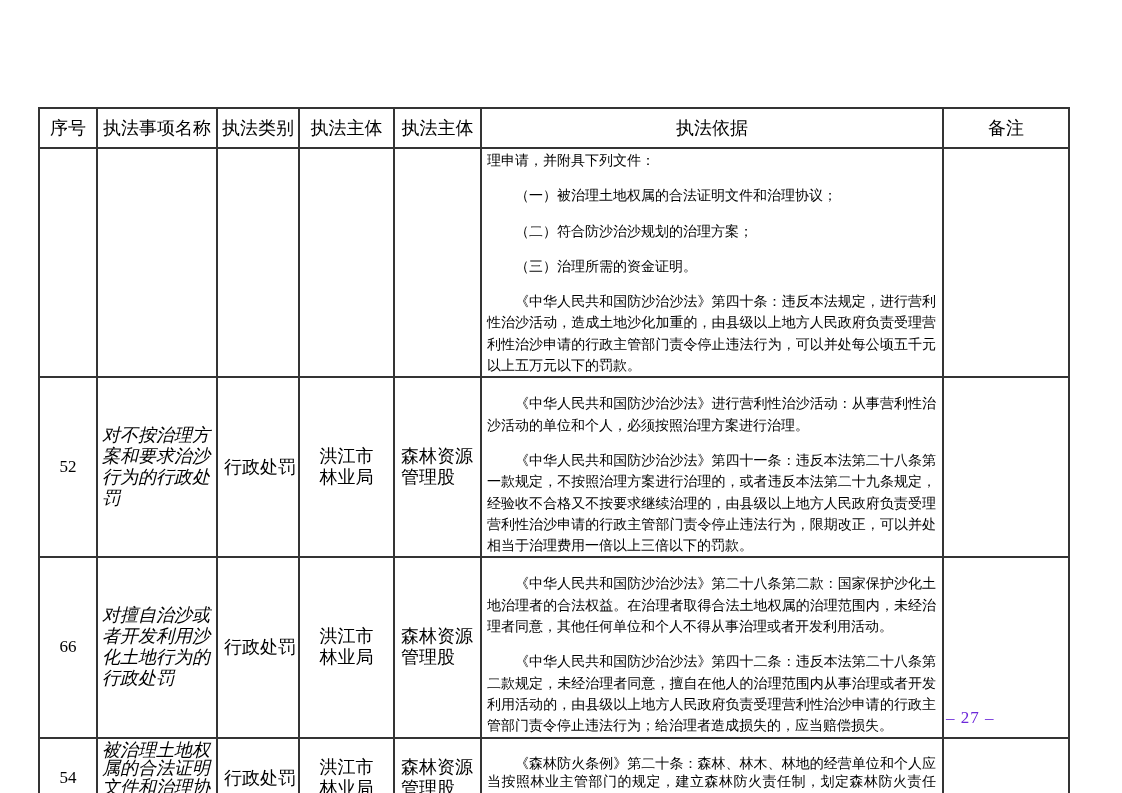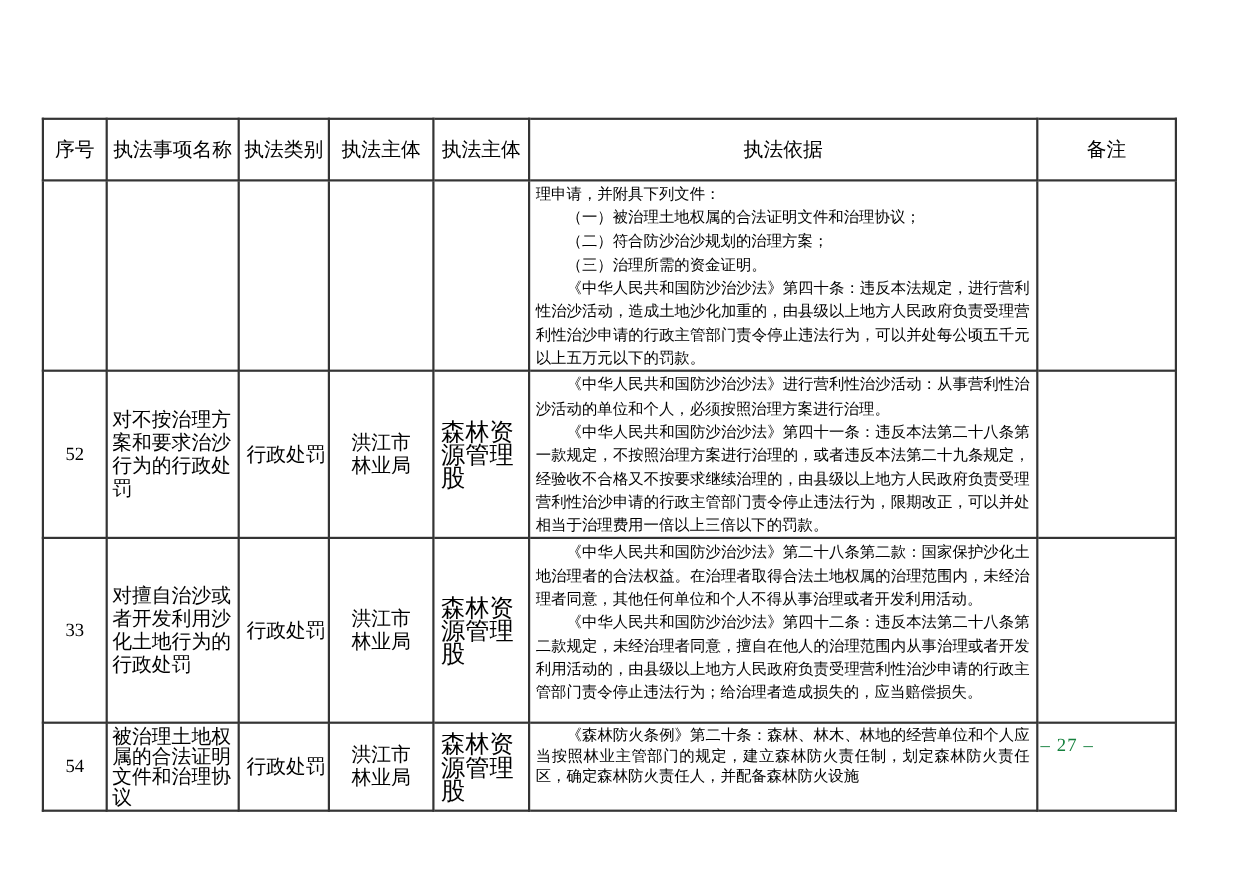--- a/index.html
+++ b/index.html
@@ -15,60 +15,61 @@
     border-collapse:collapse; table-layout:fixed;
   }
   .doc-table th, .doc-table td {
     border:2px solid #343434;
     color:#000;
     box-sizing:border-box;
   }
   .doc-table th {
     font-size:18px; font-weight:normal;
     text-align:center; vertical-align:middle;
-    height:56px; padding:0 2px;
+    height:40px; padding:0 2px;
   }
   td.serial-col {
     font-family:"Liberation Serif", serif;
     font-size:17px; text-align:center; vertical-align:middle;
   }
   td.name-col {
     font-size:18px; line-height:21px;
     text-align:left; vertical-align:middle;
     padding:2px 4px;
+    font-style:italic;
   }
   td.category-col {
     font-size:18px; text-align:right; vertical-align:middle; padding:0 2px;
   }
   td.subject-col {
     font-size:18px; line-height:21px;
     text-align:center; vertical-align:middle; padding:0 16px;
   }
   td.agency-col {
-    font-size:22px; line-height:21px;
+    font-size:18px; line-height:21px;
     text-align:left; vertical-align:middle; padding:0 4px 0 6px;
   }
   td.basis-col {
     font-size:14px; line-height:21.3px;
     text-align:justify; vertical-align:top;
     padding:1px 6px 0 5px;
   }
   td.basis-col p { margin:0; }
-  td.basis-col p.indent { text-indent:2em; }
+  td.basis-col p.indent { text-indent:2em;margin-top:14px; }
   td.remark-col { padding:0; }
   tr.row-h1 { height:150px; }
   tr.row-h2 { height:149px; }
   tr.row-h3 { height:168px; }
   tr.row-compact { height:56px; }
   tr.row-compact td.name-col  { line-height:18.5px; }
   tr.row-compact td.basis-col { line-height:18.5px; }
   .page-number {
-    position:absolute; left:946px; top:668px;
+    position:absolute; left:946px; top:708px;
     font-family:"Liberation Serif", serif;
-    font-size:17px; color:#15803d; letter-spacing:1px;text-align:center;
+    font-size:17px; color:#6d28d9; letter-spacing:1px;text-align:center;
   }
 </style>
 </head>
 <body>
 
 <table class="doc-table">
   <colgroup>
     <col style="width:58px">
       <col style="width:120px">
       <col style="width:82px">
@@ -112,21 +113,21 @@
       <td class="subject-col">洪江市林业局</td>
       <td class="agency-col">森林资源管理股</td>
       <td class="basis-col">
         <p class="indent">《中华人民共和国防沙治沙法》进行营利性治沙活动：从事营利性治沙活动的单位和个人，必须按照治理方案进行治理。</p>
         <p class="indent">《中华人民共和国防沙治沙法》第四十一条：违反本法第二十八条第一款规定，不按照治理方案进行治理的，或者违反本法第二十九条规定，经验收不合格又不按要求继续治理的，由县级以上地方人民政府负责受理营利性治沙申请的行政主管部门责令停止违法行为，限期改正，可以并处相当于治理费用一倍以上三倍以下的罚款。</p>
       </td>
       <td class="remark-col"></td>
     </tr>
 
     <tr class="row-h3">
-      <td class="serial-col">33</td>
+      <td class="serial-col">66</td>
       <td class="name-col">对擅自治沙或者开发利用沙化土地行为的行政处罚</td>
       <td class="category-col">行政处罚</td>
       <td class="subject-col">洪江市林业局</td>
       <td class="agency-col">森林资源管理股</td>
       <td class="basis-col">
         <p class="indent">《中华人民共和国防沙治沙法》第二十八条第二款：国家保护沙化土地治理者的合法权益。在治理者取得合法土地权属的治理范围内，未经治理者同意，其他任何单位和个人不得从事治理或者开发利用活动。</p>
         <p class="indent">《中华人民共和国防沙治沙法》第四十二条：违反本法第二十八条第二款规定，未经治理者同意，擅自在他人的治理范围内从事治理或者开发利用活动的，由县级以上地方人民政府负责受理营利性治沙申请的行政主管部门责令停止违法行为；给治理者造成损失的，应当赔偿损失。</p>
       </td>
       <td class="remark-col"></td>
     </tr>

